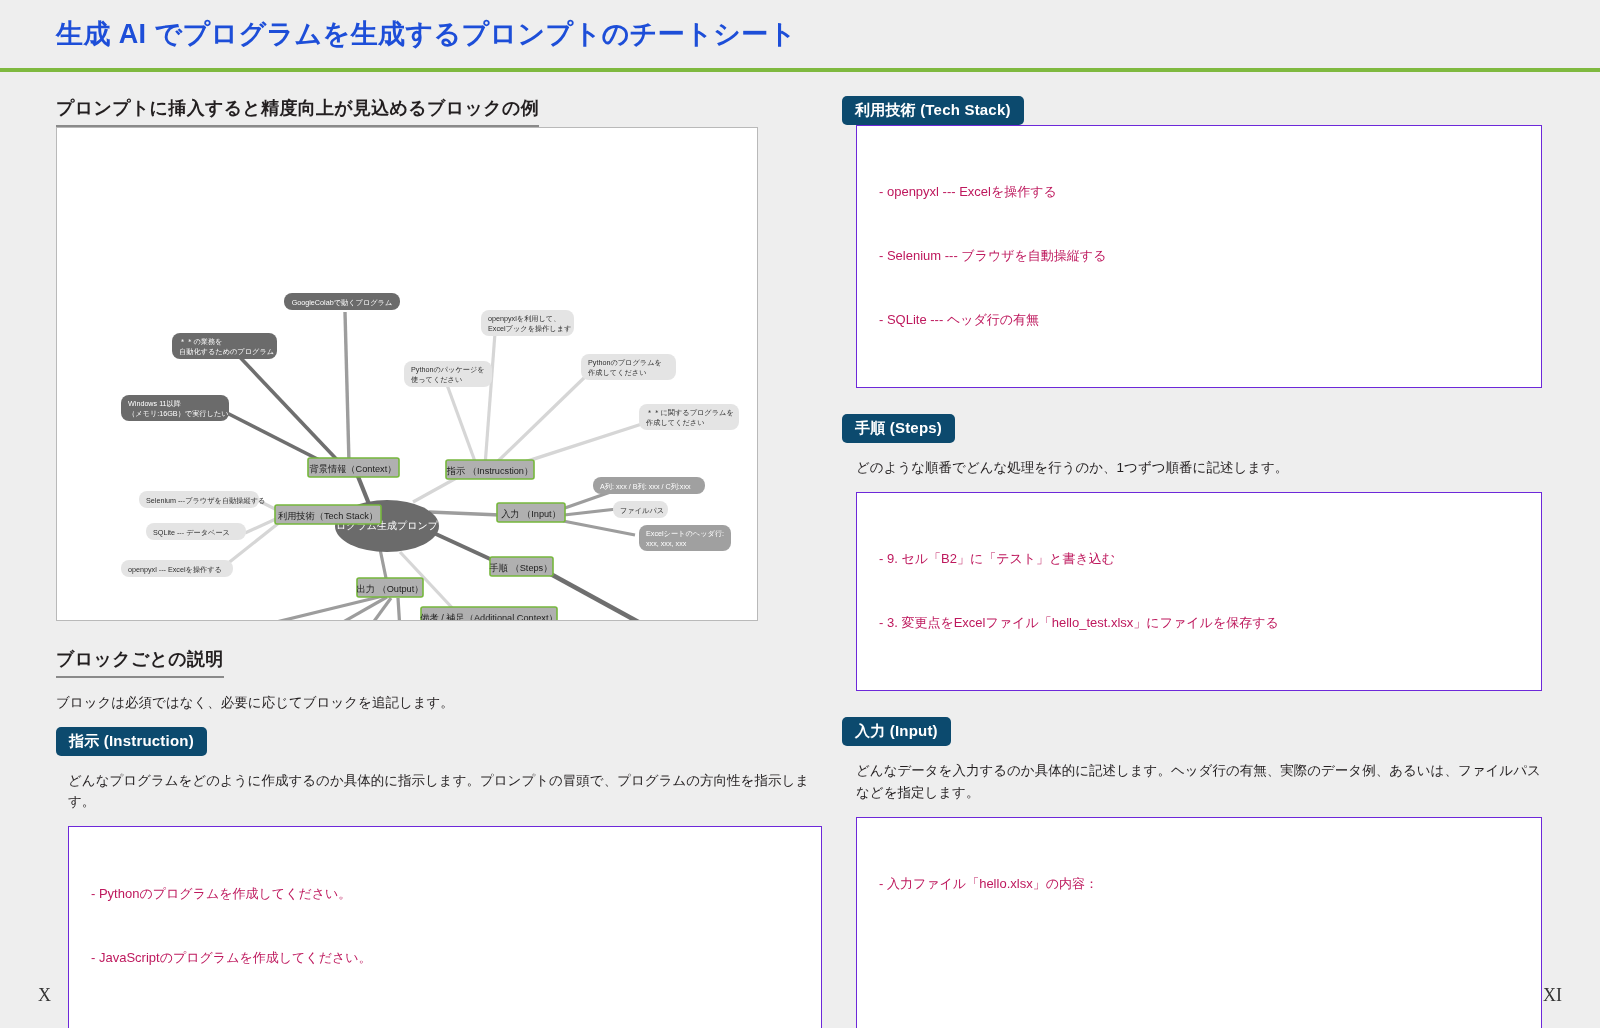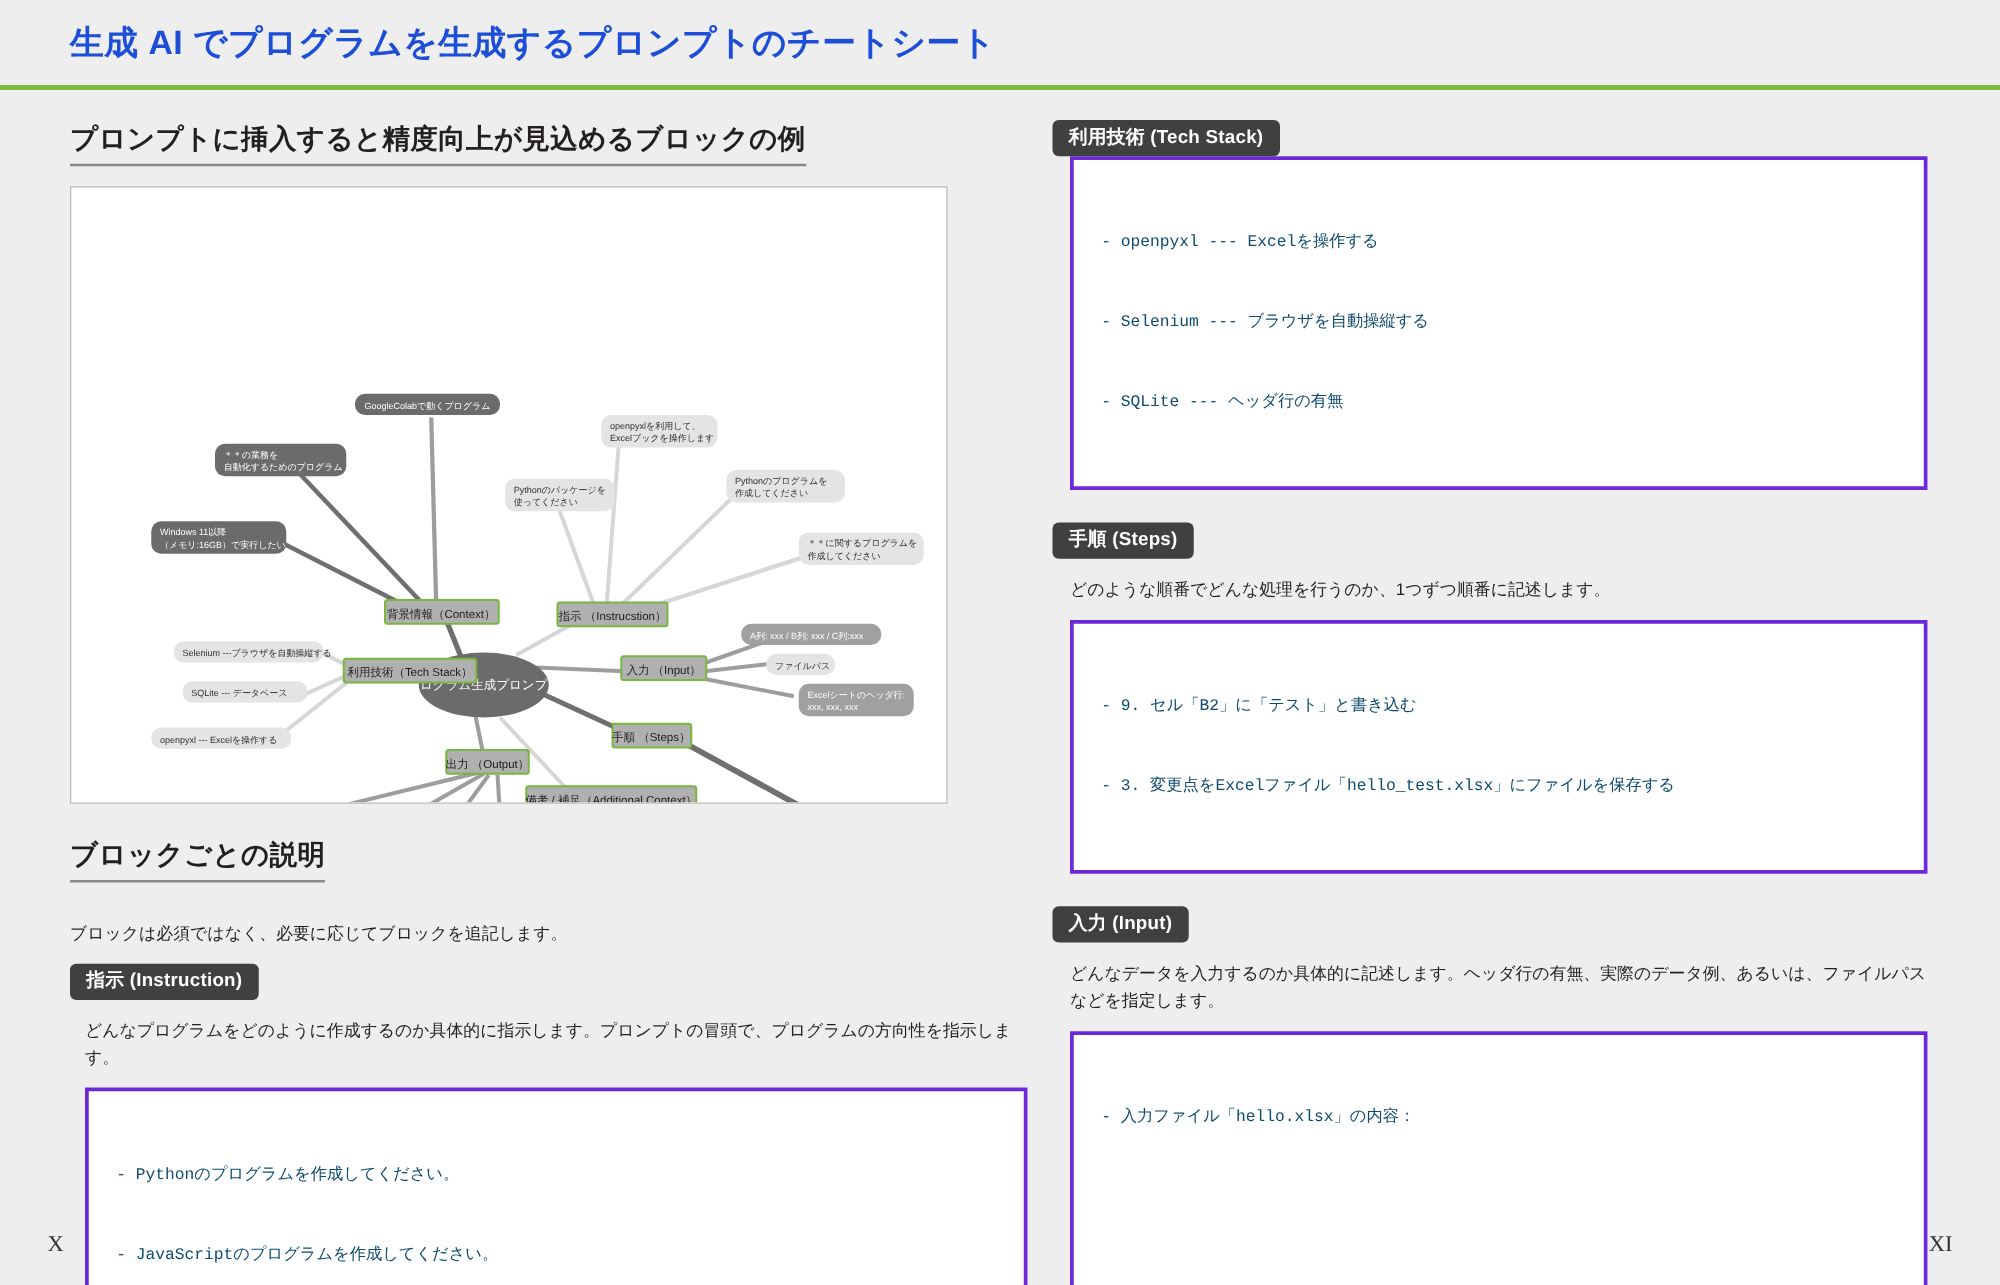--- a/index.html
+++ b/index.html
@@ -38,70 +38,70 @@
   .columns {
     display: flex;
     padding: 24px 0 0 0;
     height: 900px;
   }
   .col-left  { width: 842px; padding-left: 56px; padding-right: 20px; }
   .col-right { width: 758px; padding-right: 58px; }
 
   
   .sec-heading {
-    font-size: 22px;
+    font-size: 18px;
     font-weight: bold;
     display: inline-block;
     padding-bottom: 5px;
     border-bottom: 2px solid #8a8a8a;
-    margin-bottom: 16px;
+    margin-bottom: 0;
     letter-spacing: .3px;
   }
 
   
   .mindmap-frame {
     width: 702px;
     height: 494px;
     background: #ffffff;
     border: 1px solid #b9b9b9;
     position: relative;
     overflow: hidden;
   }
   .mindmap-frame svg { display: block; }
 
   
   .badge {
     display: inline-block;
-    background: #404040;
+    background: #0c4a6e;
     color: #ffffff;
     font-size: 15px;
     font-weight: bold;
     padding: 6px 13px 7px;
     border-radius: 5px;
     letter-spacing: .2px;
     line-height: 1.05;
   }
 
   .desc {
     font-size: 13.5px;
     line-height: 1.62;
     color: #231f20;
     margin: 14px 0 13px 12px;
   }
   .col-right .desc { margin-left: 14px; }
 
   .codebox {
-    border: 3px solid #6d28d9;
+    border: 1px solid #6d28d9;
     background: #ffffff;
     padding: 13px 22px 14px;
     margin-left: 12px;
-    font-family: Liberation Mono, monospace;
+    font-family: Liberation Sans, sans-serif;
     font-size: 13px;
     line-height: 1.64;
-    color: #0c4a6e;
+    color: #be185d;
     white-space: pre;
   }
   .col-right .codebox { margin-left: 14px; }
   .codebox div { white-space: pre; }
 
   .block { margin-bottom: 26px; }
   .col-left .blocks { margin-top: 26px; }
 
   
   .footer {

